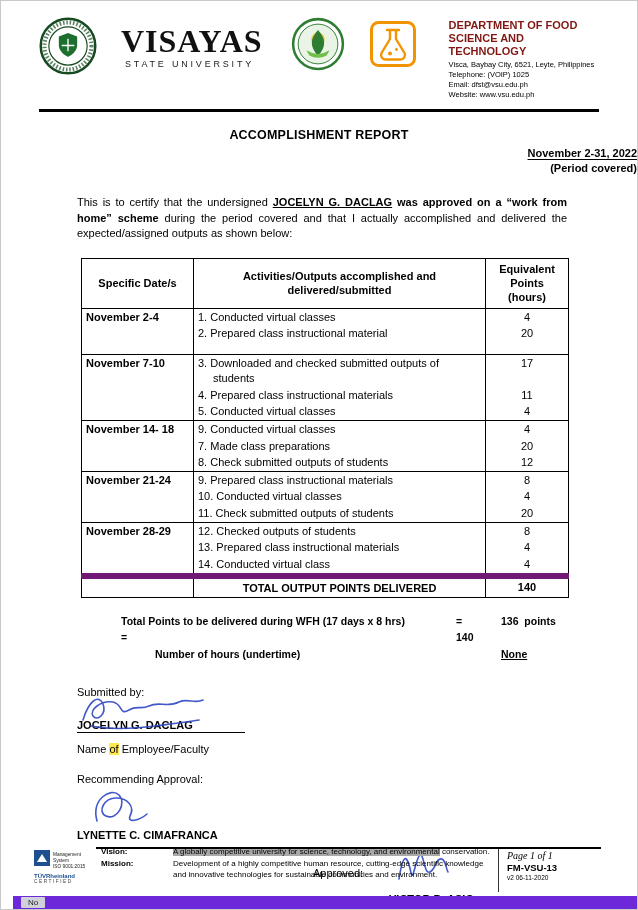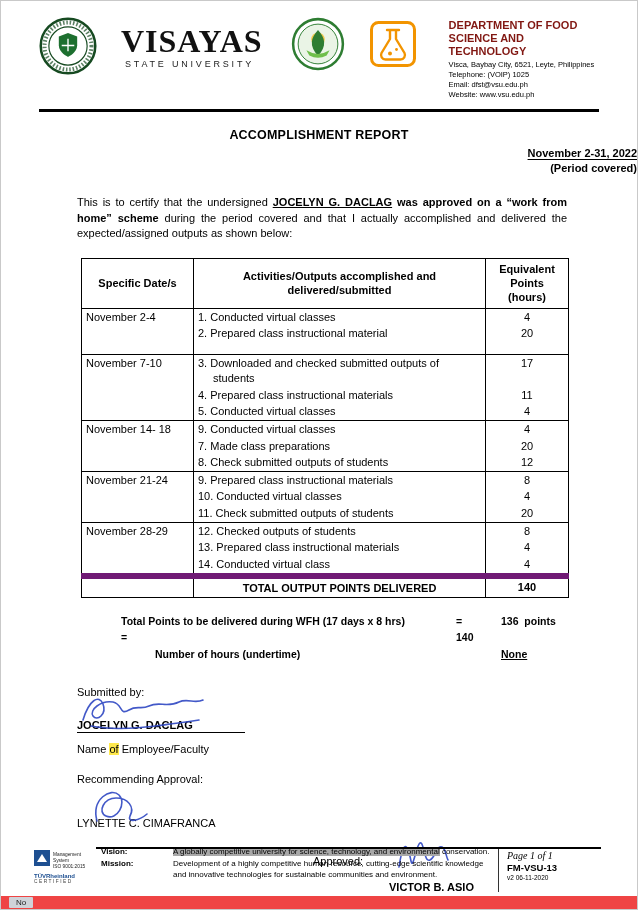--- a/index.html
+++ b/index.html
@@ -27,21 +27,21 @@
   
   .intro{margin:20px 70px 0 76px;font-size:11px;line-height:1.42;text-align:justify}
   .intro .b{font-weight:bold}
   .intro .bu{font-weight:bold;text-decoration:underline}
 
   
   table.rep{border-collapse:collapse;margin:16px 0 0 80px;width:487px;font-size:11px;border:1.5px solid #000;table-layout:fixed}
   .rep th{border:1px solid #000;font-weight:bold;text-align:center;white-space:pre-line;padding:3px 2px;line-height:1.3;vertical-align:middle}
   .rep td{border-left:1px solid #000;border-right:1px solid #000;vertical-align:top;line-height:1.33}
   .rep tr.gstart td{border-top:1px solid #000}
-  .rep td.date{font-weight:normal;padding:1px 2px 1px 4px}
+  .rep td.date{font-weight:bold;padding:1px 2px 1px 4px}
   .rep td.act{padding:1px 4px 1px 19px;text-indent:-15px}
   .rep td.pts{text-align:center;padding:1px 2px}
   .rep tr.spacer td{height:13px}
   .rep tr.trow td{border-top:6px solid #701a75;font-weight:bold}
   .rep td.tlabel{text-align:center;padding:2px}
 
   
   .summary{margin:15px 0 0 120px;font-size:10.5px;font-weight:bold;width:470px}
   .srow{display:grid;grid-template-columns:335px 45px 1fr;line-height:1.55}
   .srow .lblflex{display:flex}
@@ -53,21 +53,21 @@
   
   .sigs{margin:24px 0 0 76px;position:relative;font-size:11px}
   .cap{font-size:11px}
   .sb1,.sb2{position:relative}
   .sb1 svg{position:absolute;left:2px;top:4px;width:132px;height:44px;pointer-events:none}
   .name-line{display:inline-block;min-width:168px;border-bottom:1.2px solid #000;font-weight:bold;margin-top:21px;padding-bottom:1px}
   .role{font-size:11px;margin-top:10px}
   .hl-y{background:#ffe94d}
   .sb2{margin-top:18px}
   .sb2 svg{position:absolute;left:12px;top:12px;width:66px;height:48px;pointer-events:none}
-  .sb2 .sig-name{font-weight:normal;margin-top:32px}
+  .sb2 .sig-name{font-weight:bold;margin-top:44px}
   .sb3{position:relative;margin-top:10px;height:80px}
   .approved{position:absolute;left:236px;top:16px}
   .sb3 svg{position:absolute;left:316px;top:-8px;width:60px;height:48px;pointer-events:none}
   .sb3 .sig-name{position:absolute;left:312px;top:42px;font-weight:bold}
   .sb3 .role{position:absolute;left:314px;top:57px}
   .ink{stroke:#2f47c2;stroke-width:1.6;fill:none;stroke-linecap:round;opacity:.9}
 
   
   .ftr{position:absolute;left:0;right:0;bottom:13px;height:49px}
   .ftr-line{position:absolute;left:95px;right:36px;top:0;height:2px;background:#000}
@@ -83,21 +83,21 @@
   .vmlabel{width:72px;font-weight:bold;flex:0 0 auto}
   .vmtext{flex:1}
   .hl-gray{background:#a8a8a8}
   .vline{position:absolute;left:497px;top:2px;bottom:4px;width:1px;background:#333}
   .fright{position:absolute;left:506px;top:3px;width:100px}
   .fpage{font-family:"Liberation Serif",serif;font-style:italic;font-size:10px}
   .fcode{font-weight:bold;font-size:9.5px;margin-top:1px}
   .fver{font-size:6.5px;margin-top:1px}
 
   
-  .statusbar{position:absolute;left:0;right:0;bottom:0;height:13px;background:#ef4444;display:flex;align-items:center}
+  .statusbar{position:absolute;left:12px;right:0;bottom:0;height:13px;background:#6d28d9;display:flex;align-items:center}
   .sb-left{margin-left:8px;background:#cfd3d9;color:#1c1c1c;font-size:8px;line-height:11px;padding:0 7px;border-radius:1px}
 </style>
 </head>
 <body>
 
 <div class="page">
 
   <div class="hdr">
     <svg class="seal" viewBox="0 0 60 60">
       <circle cx="30" cy="30" r="28.2" fill="#fff" stroke="#164a21" stroke-width="2.6"></circle>

